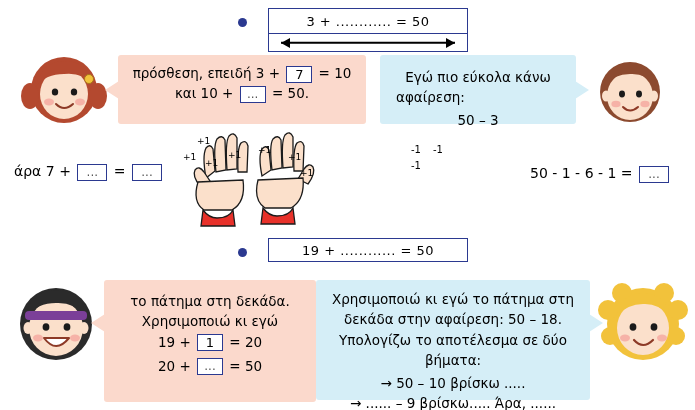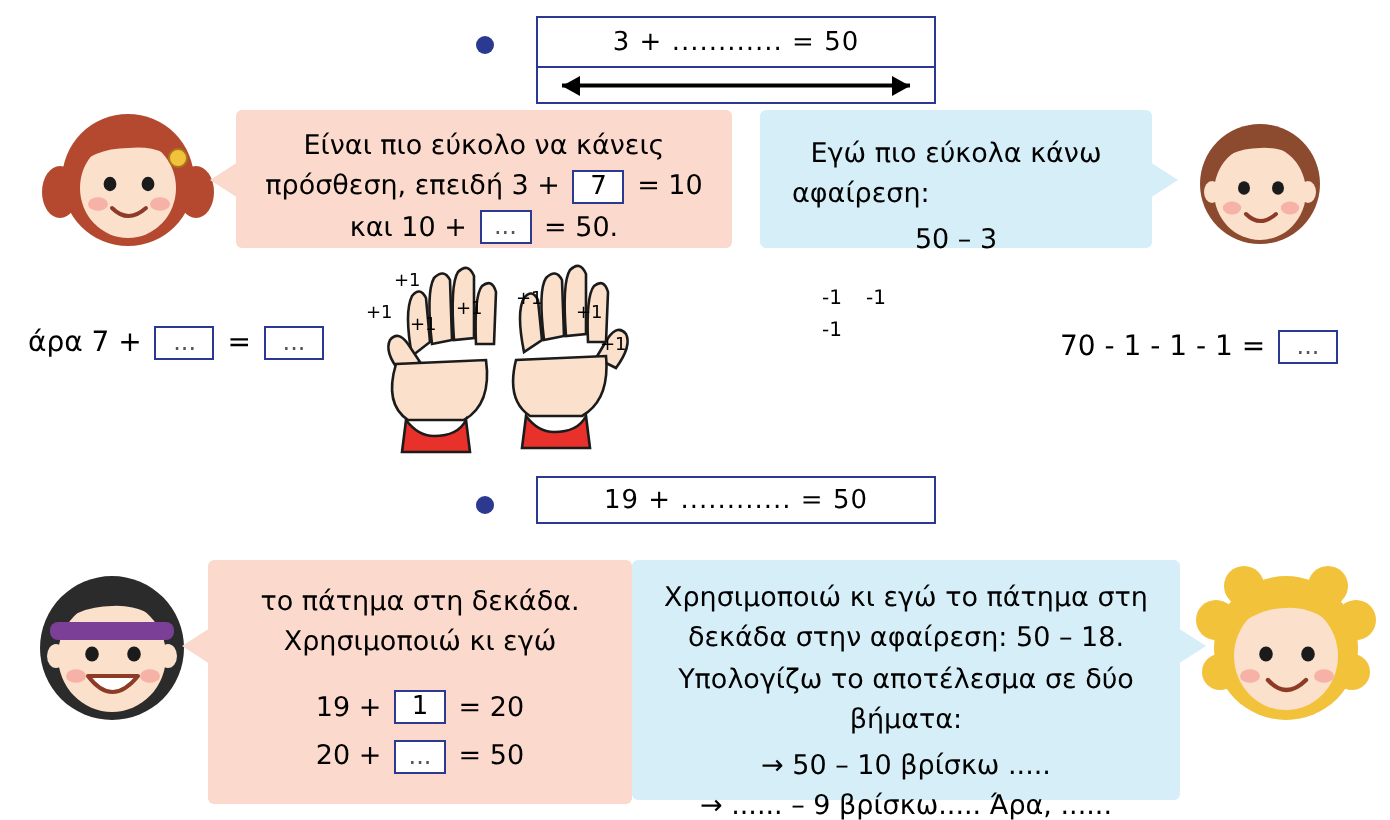--- a/index.html
+++ b/index.html
@@ -126,21 +126,20 @@
 
     <ellipse cx="29" cy="50" rx="5" ry="3.4" fill="#f4a9a1" opacity="0.85"></ellipse>
     <ellipse cx="60" cy="50" rx="5" ry="3.4" fill="#f4a9a1" opacity="0.85"></ellipse>
 
     <path d="M36 52 Q44 60 53 52" stroke="#8d3a27" stroke-width="2" fill="none" stroke-linecap="round"></path>
 
     <circle cx="69" cy="27" r="4.5" fill="#f2c23b" stroke="#a9761a" stroke-width="1"></circle>
   </svg>
 
   <div class="bubble pink" style="left:118px; top:55px; width:248px; height:69px;">
-    <div>Είναι πιο εύκολο να κάνεις</div>
     <div class="nowrap">
       <span>πρόσθεση, επειδή 3 +</span>
       <span class="slot num">7</span>
       <span>= 10</span>
     </div>
     <div class="nowrap">
       <span>και 10 +</span>
       <span class="slot">...</span>
       <span>= 50.</span>
     </div>
@@ -204,21 +203,21 @@
   <div class="abs plus1" style="left:228px; top:150px;">+1</div>
   <div class="abs plus1" style="left:258px; top:145px;">+1</div>
   <div class="abs plus1" style="left:288px; top:152px;">+1</div>
   <div class="abs plus1" style="left:300px; top:168px;">+1</div>
 
   <div class="abs minus1" style="left:411px; top:144px;">-1</div>
   <div class="abs minus1" style="left:433px; top:144px;">-1</div>
   <div class="abs minus1" style="left:411px; top:160px;">-1</div>
 
   <div class="abs plainline nowrap" style="left:530px; top:165px;">
-    <span>70 - 1 - 1 - 1 =</span>
+    <span>50 - 1 - 6 - 1 =</span>
     <span class="slot wide">...</span>
   </div>
 
   <div class="abs" style="left:238px; top:248px;">
     <div class="bullet"></div>
   </div>
 
   <div class="abs eqbox" style="left:268px; top:238px; width:200px; height:24px;">
     <span>19 + ............ = 50</span>
   </div>
@@ -244,21 +243,21 @@
     <ellipse cx="59" cy="49" rx="3.4" ry="3.8" fill="#1b1b1b"></ellipse>
     <ellipse cx="30" cy="60" rx="5" ry="3.4" fill="#f4a9a1" opacity="0.85"></ellipse>
     <ellipse cx="67" cy="60" rx="5" ry="3.4" fill="#f4a9a1" opacity="0.85"></ellipse>
 
     <path d="M36 60 Q48 76 61 60 Z" fill="#ffffff" stroke="#8d3a27" stroke-width="2" stroke-linejoin="round"></path>
   </svg>
 
   <div class="bubble pink" style="left:104px; top:280px; width:212px; height:122px; padding-top:11px;">
     <div>το πάτημα στη δεκάδα.</div>
     <div>Χρησιμοποιώ κι εγώ</div>
-    <div class="nowrap" style="margin-top:12px;">
+    <div class="nowrap" style="margin-top:0;">
       <span>19 +</span>
       <span class="slot num">1</span>
       <span>= 20</span>
     </div>
     <div class="nowrap" style="margin-top:4px;">
       <span>20 +</span>
       <span class="slot">...</span>
       <span>= 50</span>
     </div>
     <div class="tail" style="left:-13px; top:34px; border-top:9px solid transparent; border-bottom:9px solid transparent; border-right:14px solid #fbd9cc;"></div>

